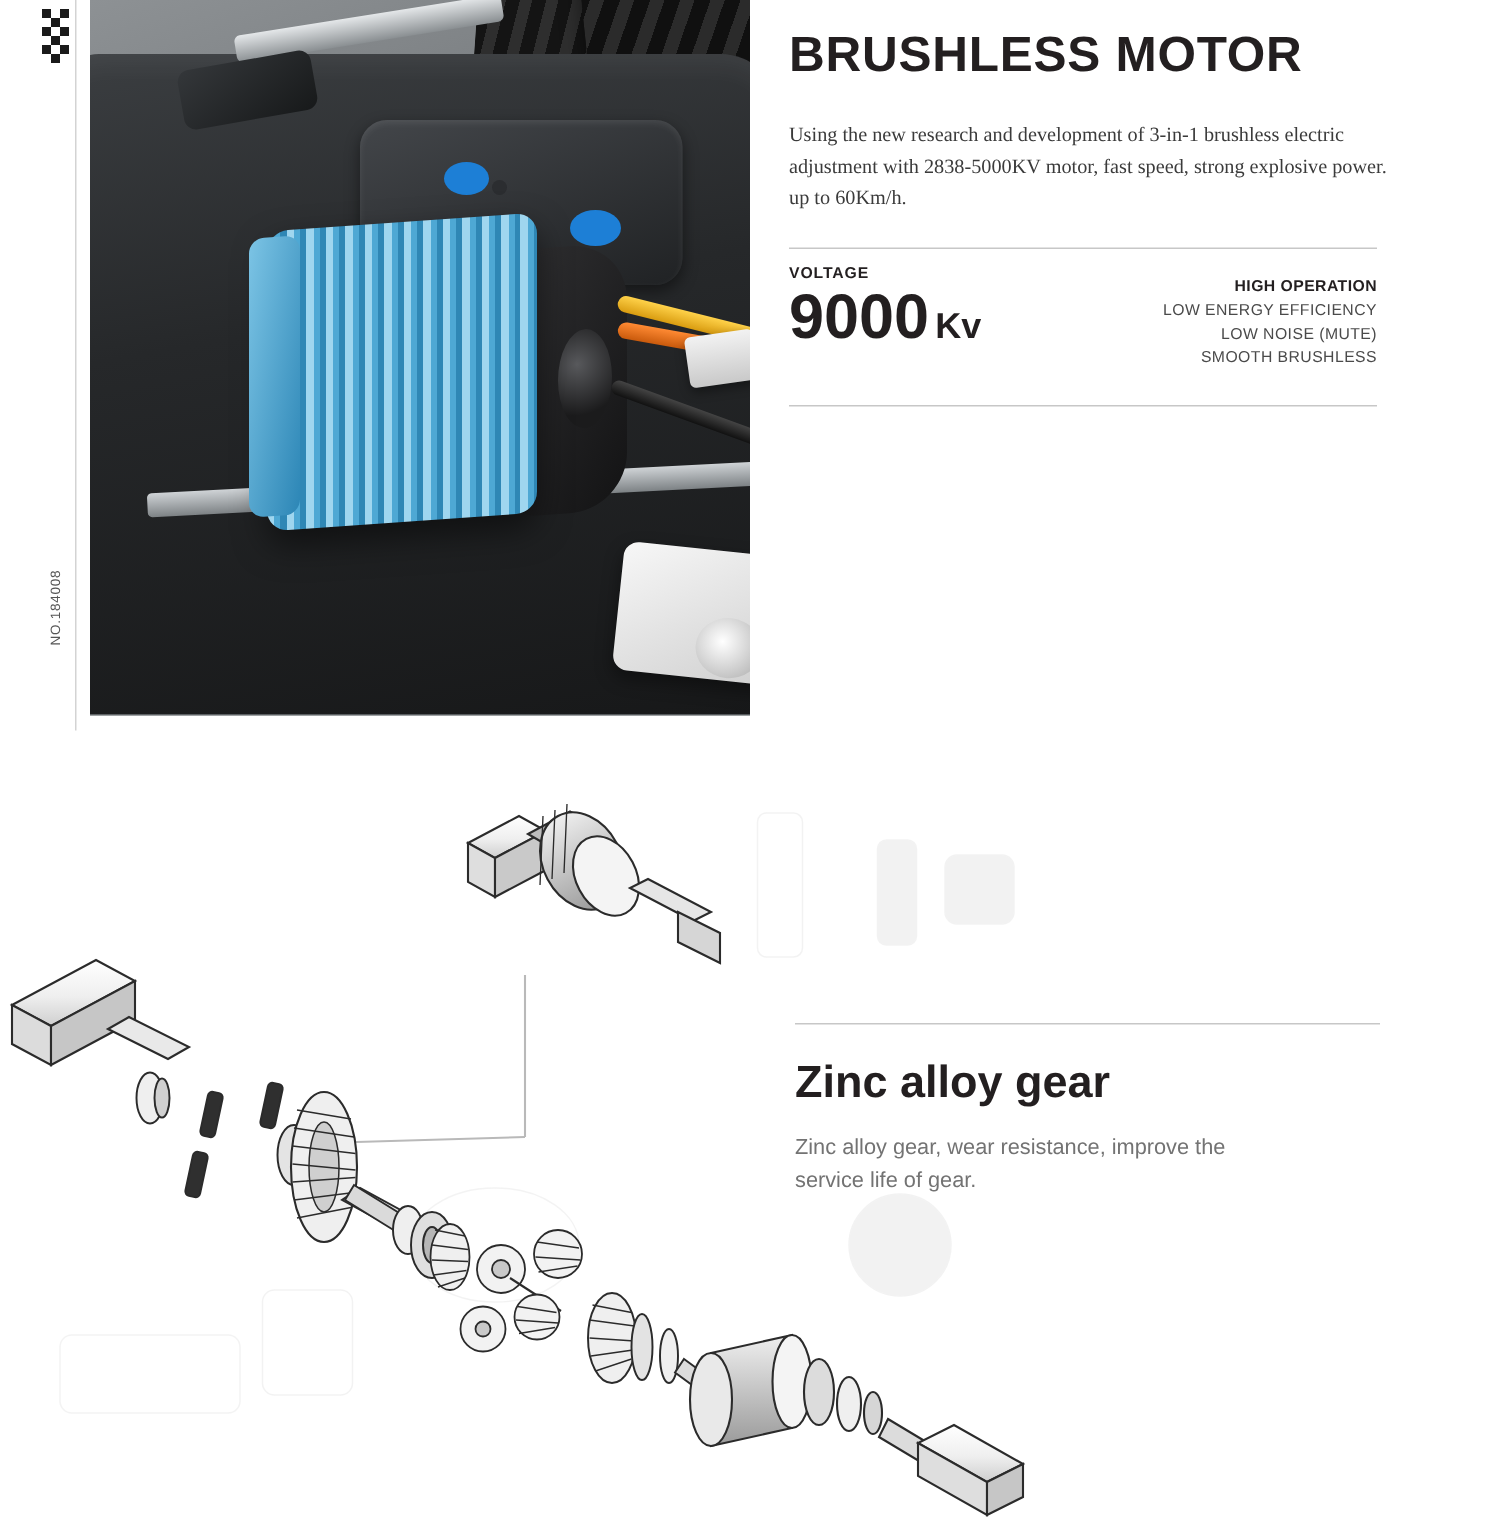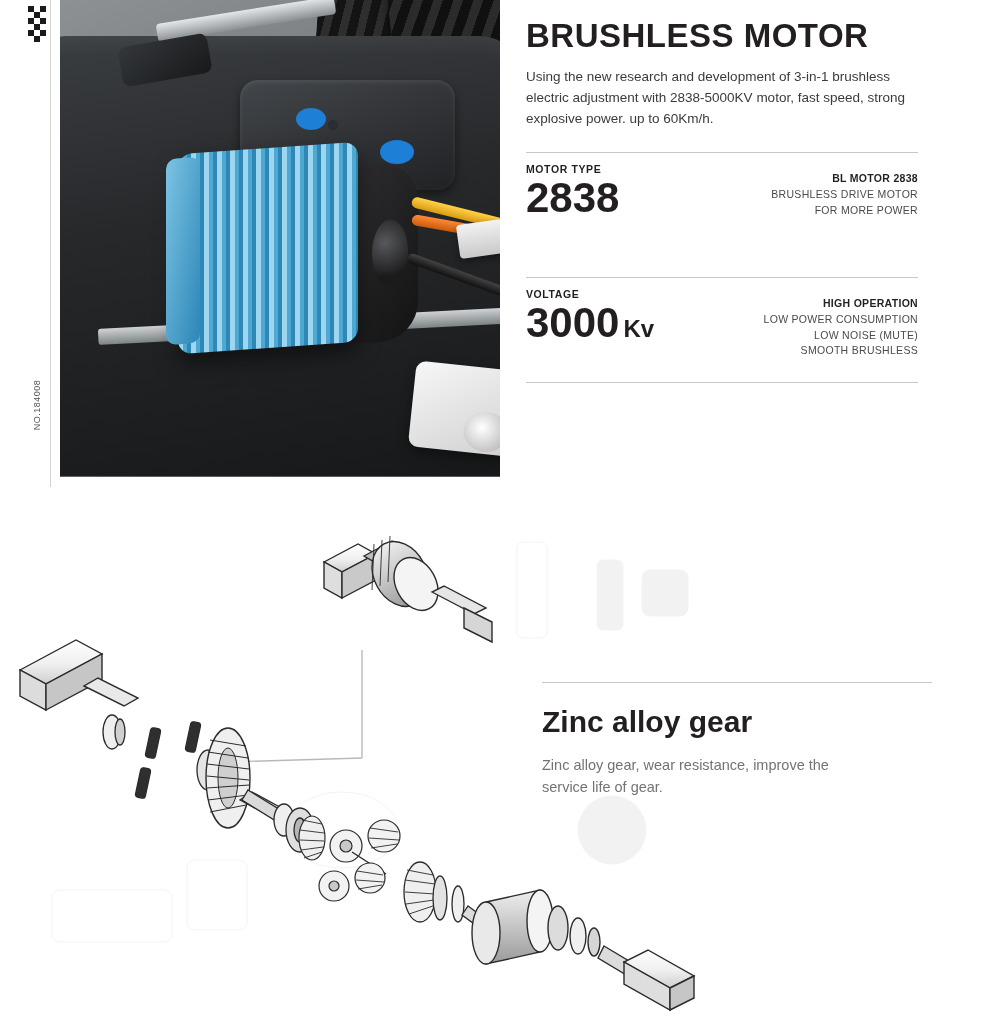--- a/index.html
+++ b/index.html
@@ -232,25 +232,26 @@
   }
   .title-main {
     font-size: 33px;
     font-weight: bold;
     letter-spacing: 0.5px;
     color: #231f20;
     margin: 18px 0 0 0;
     line-height: 1.1;
   }
   .paragraph {
-    margin-top: 13px;
+    margin-top: 26px;
     font-size: 13.5px;
     line-height: 1.55;
     color: #3b3b3b;
     max-width: 400px;
+    font-family: Liberation Serif, serif;
   }
 
   
   .spec {
     position: relative;
     width: 392px;
     border-top: 1px solid #c7c7c7;
     margin-top: 22px;
     padding-top: 10px;
     height: 92px;
@@ -289,21 +290,21 @@
   }
   .spec-bottom-rule {
     width: 392px;
     border-top: 1px solid #c7c7c7;
     margin-top: 2px;
   }
 
   
   .bottom-section {
     position: absolute;
-    left: 12px; top: 500px;
+    left: 0; top: 500px;
     width: 800px;
     height: 522px;
   }
 
   .bottom-right {
     position: absolute;
     left: 530px; top: 182px;
     width: 390px;
   }
   .rule-top {
@@ -372,38 +373,29 @@
     <div class="wire w2"></div>
     <div class="wire w3"></div>
     <div class="connector"></div>
     <div class="servo"></div>
   </div>
 
   <div class="top-right">
     <h1 class="title-main">BRUSHLESS MOTOR</h1>
     <p class="paragraph">Using the new research and development of 3-in-1 brushless electric adjustment with 2838-5000KV motor, fast speed, strong explosive power. up to 60Km/h.</p>
 
-    <div class="spec">
-      <div class="spec-label">MOTOR TYPE</div>
-      <div class="spec-value"><span>2838</span></div>
-      <div class="spec-right">
-        <div class="strong">BL MOTOR 2838</div>
-        <div>BRUSHLESS DRIVE MOTOR</div>
-        <div>FOR MORE POWER</div>
-      </div>
-    </div>
 
     <div class="spec">
       <div class="spec-label">VOLTAGE</div>
       <div class="spec-value">
-        <span>3000</span><span class="unit">Kv</span>
+        <span>9000</span><span class="unit">Kv</span>
       </div>
       <div class="spec-right">
         <div class="strong">HIGH OPERATION</div>
-        <div>LOW POWER CONSUMPTION</div>
+        <div>LOW ENERGY EFFICIENCY</div>
         <div>LOW NOISE (MUTE)</div>
         <div>SMOOTH BRUSHLESS</div>
       </div>
     </div>
     <div class="spec-bottom-rule"></div>
   </div>
 </section>
 
 <section class="bottom-section">
 

